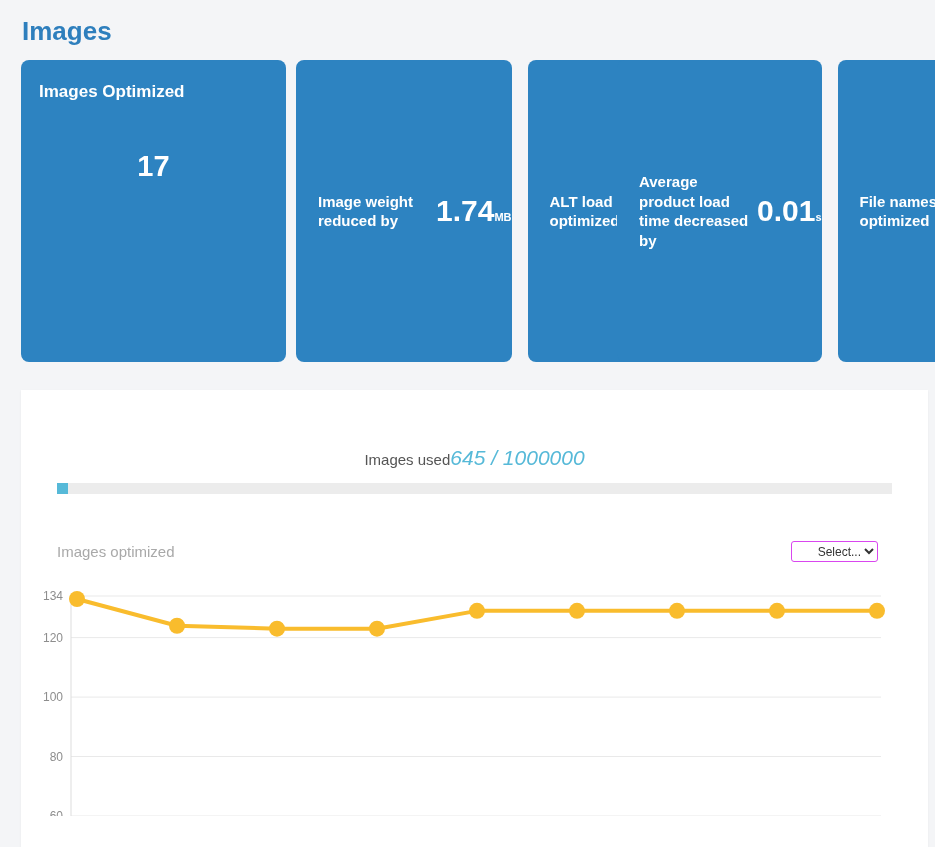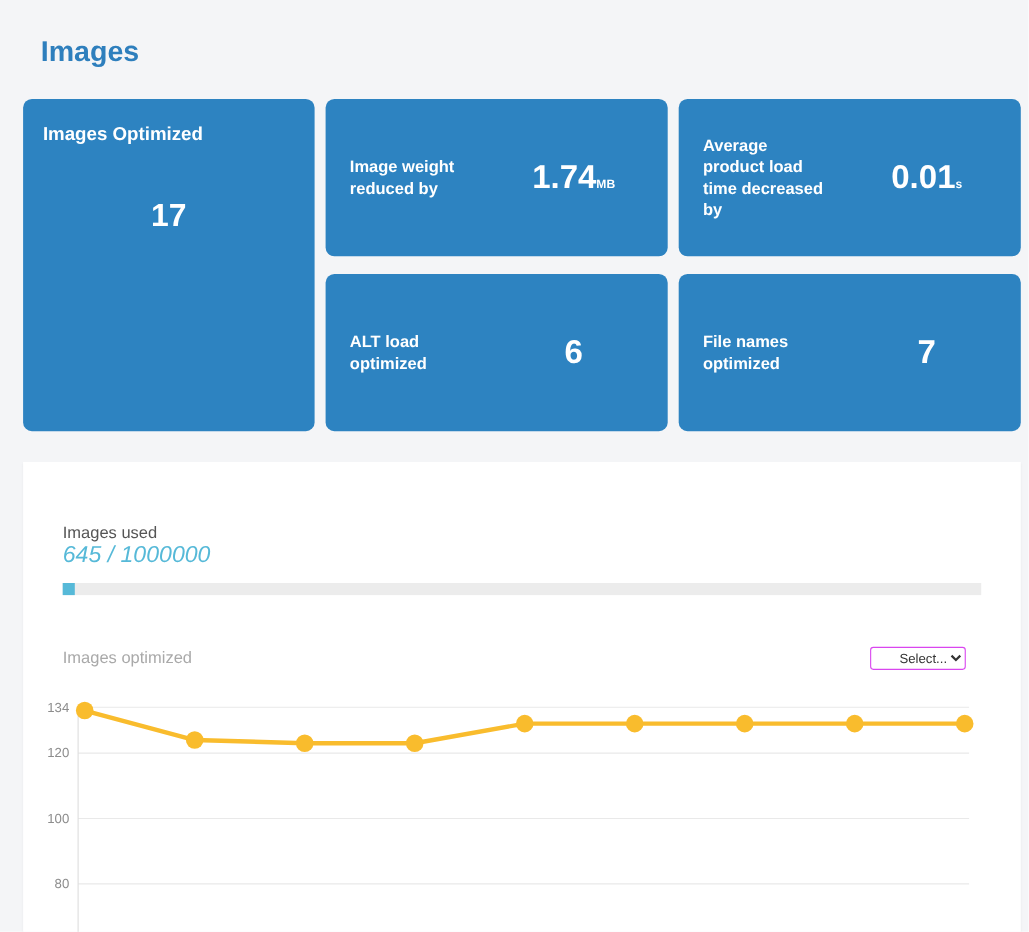--- a/index.html
+++ b/index.html
@@ -10,21 +10,21 @@
     --page-bg:#f4f5f7;
   }
   *{box-sizing:border-box;}
   html,body{margin:0;padding:0;}
   body{
     width:935px;height:847px;overflow:hidden;
     background:var(--page-bg);
     font-family:"Liberation Sans", sans-serif;
   }
   .page-title{
-    margin:15px;padding:16px 0 14px 22px;
+    margin:0;padding:16px 0 14px 22px;
     font-size:26px;font-weight:bold;color:var(--title-blue);
     line-height:30px;
   }
   .stats-row{
     display:flex;gap:10px;
     margin:0 7px 0 21px;height:302px;
   }
   .card{
     background:var(--accent-blue);
     border-radius:8px;color:#fff;
@@ -32,21 +32,21 @@
   .main-card{
     width:265px;flex:0 0 265px;
     display:flex;flex-direction:column;
     padding:22px 18px;
   }
   .main-card .card-label{font-size:17px;font-weight:bold;}
   .main-card .card-big-value{
     font-size:29px;font-weight:bold;text-align:center;margin-top:48px;
   }
   .stats-col{
-    flex:1;display:flex;flex-direction:column;gap:16px;min-width:0;
+    flex:1;display:flex;flex-direction:row;gap:16px;min-width:0;
   }
   .small-card{
     flex:1;display:flex;align-items:center;
   }
   .small-card .card-label{
     width:140px;flex:0 0 140px;padding-left:22px;
     font-size:15px;font-weight:bold;line-height:1.3;
   }
   .value-wrap{flex:1;text-align:center;font-weight:bold;white-space:nowrap;}
   .card-value{font-size:30px;}
@@ -66,21 +66,21 @@
     background:#f5c53a;color:#fff;font-weight:bold;font-size:12px;
     text-align:center;line-height:18px;margin-left:9px;cursor:pointer;
   }
   .edit-btn{
     background:var(--yellow);border:none;border-radius:4px;
     padding:10px 16px;font-size:13px;color:#3f3f3f;
     font-family:inherit;cursor:pointer;letter-spacing:0.2px;
   }
   .usage-row{
     display:flex;justify-content:center;align-items:baseline;
-    margin-top:33px;font-size:15px;color:#555;flex-direction:column;
+    margin-top:33px;font-size:15px;color:#555;
   }
   .usage-count{color:var(--usage-blue);font-size:21px;font-style:italic;}
   .progress-track{margin-top:13px;height:11px;background:#ececec;}
   .progress-fill{height:100%;background:var(--usage-blue);}
   .chart-header{display:flex;justify-content:space-between;align-items:center;margin-top:47px;}
   .chart-label{color:#a9a9a9;font-size:15px;}
   .period-select{
     margin-right:14px;width:87px;height:21px;
     font-size:12px;font-family:inherit;color:#333;
     border:1px solid #d946ef;border-radius:3px;background:#fff;text-align:right;

